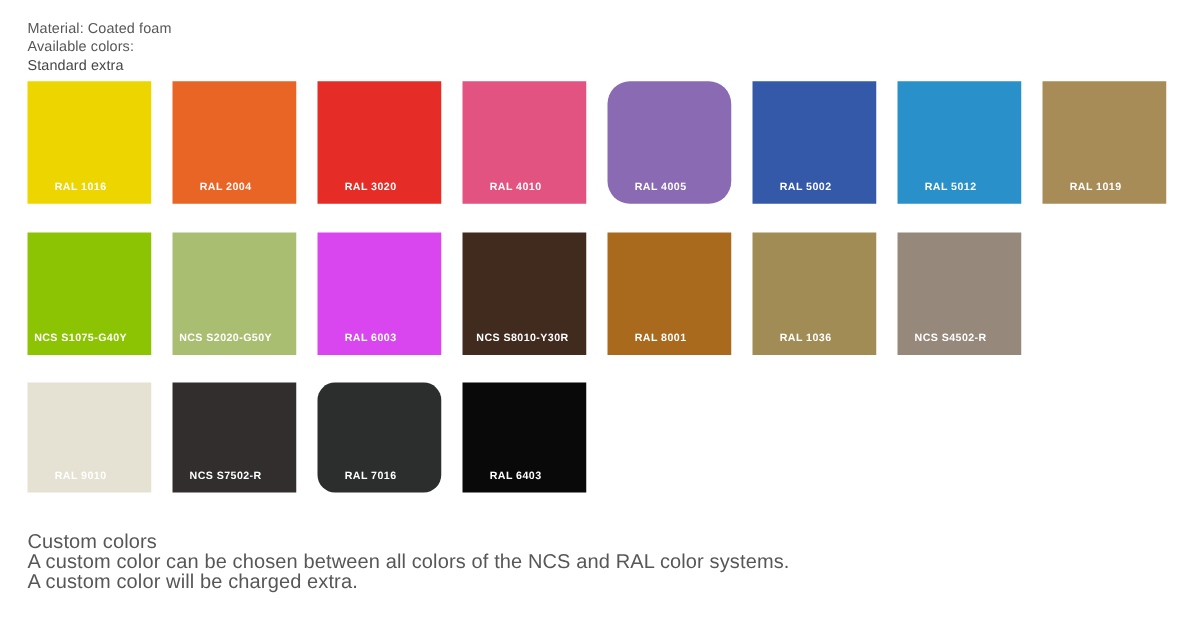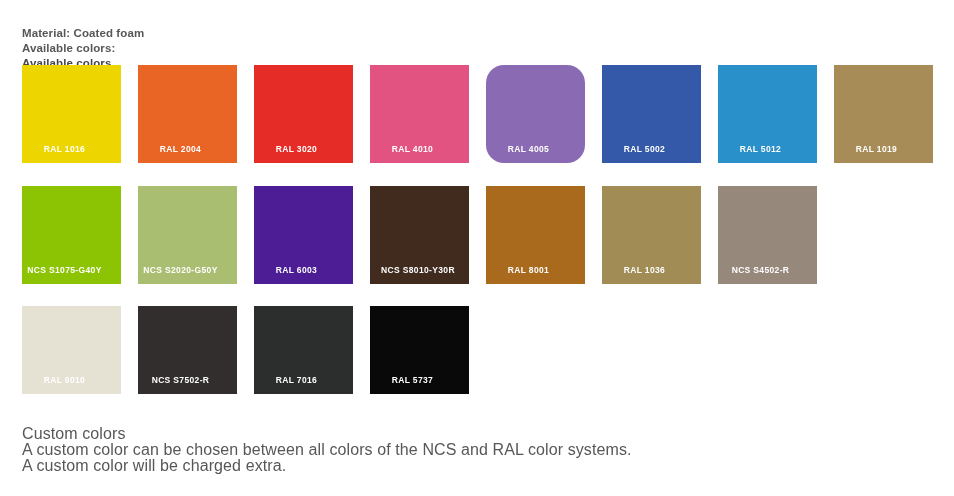--- a/index.html
+++ b/index.html
@@ -12,23 +12,22 @@
     height: 496px;
     position: relative;
     font-family: "Liberation Sans", sans-serif;
     color: #4d4d4d;
     overflow: hidden;
   }
 
   .header {
     position: absolute;
     left: 22px;
-    top: 26px;
+    top: 16px;
     width: 600px;
-    font-weight: bold;
   }
   .header-line {
     font-size: 11.5px;
     line-height: 15px;
     color: #575757;
     letter-spacing: 0.1px;
     white-space: nowrap;
   }
   .header-line.strong {
     color: #464646;
@@ -92,21 +91,21 @@
     letter-spacing: 0.1px;
     white-space: nowrap;
   }
 </style>
 </head>
 <body>
 
 <div class="header">
   <div class="header-line">Material: Coated foam</div>
   <div class="header-line">Available colors:</div>
-  <div class="header-line strong">Available colors</div>
+  <div class="header-line strong">Standard extra</div>
 </div>
 
 <div class="swatch-grid" id="swatch-grid">
     <div class="swatch-row row-1">
       <div class="swatch" style="background: rgb(237, 214, 0);">
         <div class="swatch-label" style="color: rgb(255, 255, 255);">RAL 1016</div>
       </div>
       <div class="swatch" style="background: rgb(233, 101, 38);">
         <div class="swatch-label" style="color: rgb(255, 255, 255);">RAL 2004</div>
       </div>
@@ -129,21 +128,21 @@
         <div class="swatch-label" style="color: rgb(255, 255, 255);">RAL 1019</div>
       </div>
     </div>
     <div class="swatch-row row-2">
       <div class="swatch" style="background: rgb(140, 196, 4);">
         <div class="swatch-label" style="color: rgb(255, 255, 255);">NCS S1075-G40Y</div>
       </div>
       <div class="swatch" style="background: rgb(170, 190, 114);">
         <div class="swatch-label" style="color: rgb(255, 255, 255);">NCS S2020-G50Y</div>
       </div>
-      <div class="swatch" style="background: #4c1d95; text-decoration: underline;">
+      <div class="swatch" style="background: #d946ef; text-decoration: underline;">
         <div class="swatch-label" style="color: rgb(255, 255, 255);">RAL 6003</div>
       </div>
       <div class="swatch" style="background: rgb(65, 42, 30);">
         <div class="swatch-label" style="color: rgb(255, 255, 255); padding-left: 11px;">NCS S8010-Y30R</div>
       </div>
       <div class="swatch" style="background: rgb(169, 106, 30);">
         <div class="swatch-label" style="color: rgb(255, 255, 255);">RAL 8001</div>
       </div>
       <div class="swatch" style="background: rgb(160, 140, 84);">
         <div class="swatch-label" style="color: rgb(255, 255, 255);">RAL 1036</div>
@@ -152,25 +151,25 @@
         <div class="swatch-label" style="color: rgb(255, 255, 255);">NCS S4502-R</div>
       </div>
     </div>
     <div class="swatch-row row-3">
       <div class="swatch" style="background: rgb(229, 226, 211);">
         <div class="swatch-label" style="color: rgb(255, 255, 255);">RAL 9010</div>
       </div>
       <div class="swatch" style="background: rgb(50, 46, 46);">
         <div class="swatch-label" style="color: rgb(255, 255, 255);">NCS S7502-R</div>
       </div>
-      <div class="swatch" style="background: rgb(44, 45, 45);">
+      <div class="swatch" style="background: rgb(44, 45, 45); border-radius: 14px;">
         <div class="swatch-label" style="color: rgb(255, 255, 255);">RAL 7016</div>
       </div>
       <div class="swatch" style="background: rgb(10, 9, 9);">
-        <div class="swatch-label" style="color: rgb(255, 255, 255);">RAL 5737</div>
+        <div class="swatch-label" style="color: rgb(255, 255, 255);">RAL 6403</div>
       </div>
     </div>
   </div>
 
 <div class="footer">
   <div class="footer-line">Custom colors</div>
   <div class="footer-line">A custom color can be chosen between all colors of the NCS and RAL color systems.</div>
   <div class="footer-line">A custom color will be charged extra.</div>
 </div>
 

